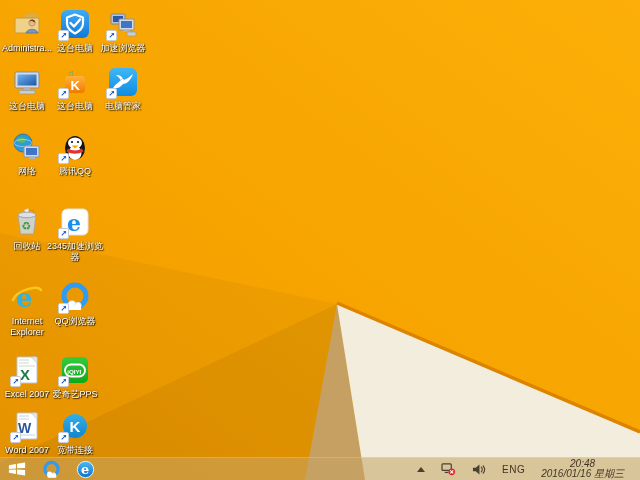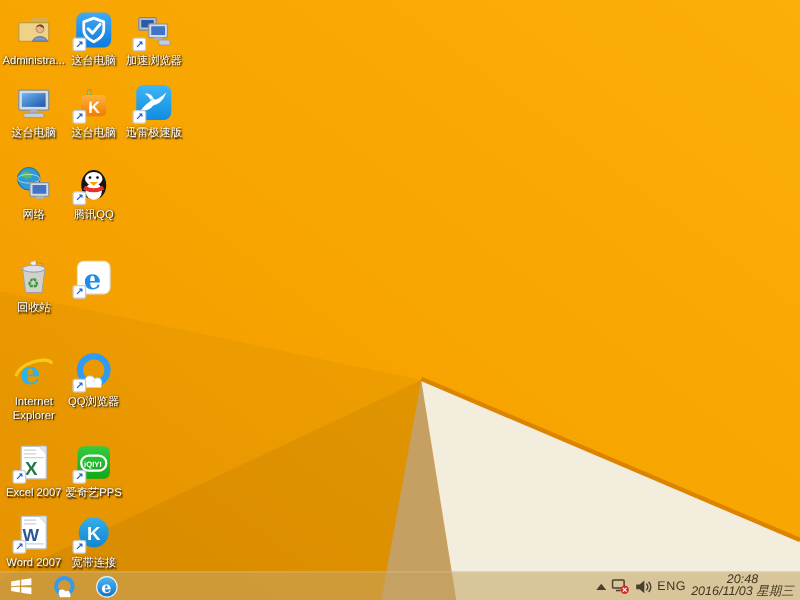--- a/index.html
+++ b/index.html
@@ -18,21 +18,21 @@
   .lbl{margin-top:3px;font-size:9px;line-height:11px;color:#fff;
        text-shadow:1px 1px 1px rgba(0,0,0,.85),0 0 2px rgba(0,0,0,.6);
        word-wrap:break-word;}
 
   
   #taskbar{position:absolute;left:0;bottom:0;width:640px;height:23px;z-index:5;
            background:rgba(196,164,100,.55);border-top:1px solid rgba(255,255,255,.18);
            box-sizing:border-box;display:flex;align-items:center;}
   .tb-left{display:flex;align-items:center;height:100%;}
   .tb-btn{width:34px;height:100%;display:flex;align-items:center;justify-content:center;}
-  .tray{margin-left:auto;display:flex;align-items:center;gap:4px;height:100%;padding-right:5px;}
+  .tray{margin-left:auto;display:flex;align-items:center;gap:16px;height:100%;padding-right:16px;}
   .tray-arrow{width:0;height:0;border-left:4px solid transparent;border-right:4px solid transparent;
               border-bottom:5px solid #4a4030;}
   .eng{font-size:10px;color:#3f3522;letter-spacing:.5px;}
   .clock{font-size:10px;line-height:10px;color:#3f3522;text-align:center;white-space:nowrap;font-style:italic;}
 </style>
 </head>
 <body>
 
 <div id="desktop">
 
@@ -143,21 +143,21 @@
           <stop offset="0" stop-color="#3FB6F8"></stop>
               <stop offset="1" stop-color="#0E8CE0"></stop>
             </linearGradient>
           </defs>
         <rect x="2" y="2" width="28" height="28" rx="6" fill="url(#gXl)"></rect>
         <path d="M6,22 C10,16 13,16.5 15.5,12 C16.5,15 19,14 26,8 C23.5,15 19,18 16,18 C13.5,21.5 10,23 6,22 Z" fill="#fff"></path>
         <path d="M15.5,12 C14,9.5 11.5,8.5 9,9 C11,10.5 12.5,12 13.5,14 Z" fill="#fff"></path>
       </svg>
       <span class="badge">↗</span>
     </div>
-    <div class="lbl">迅雷极速版</div>
+    <div class="lbl">电脑管家</div>
   </div>
 
   <div class="dicon" style="left:-5px;top:131px">
     <div class="art">
       <svg viewBox="0 0 32 32" width="32" height="32">
         <circle cx="12" cy="12" r="9" fill="#2E9AD8" stroke="#1A6EA8" stroke-width=".8"></circle>
         <path d="M6,8 q4,-3 7,-1 q3,1.5 1,4 q-4,2 -6,0 q-3,-1 -2,-3 z" fill="#58B868"></path>
         <path d="M14,16 q4,-2 5,1 q-1,3 -4,2 z" fill="#58B868"></path>
         <ellipse cx="12" cy="12" rx="9" ry="3.5" fill="none" stroke="rgba(255,255,255,.55)" stroke-width=".8"></ellipse>
         <rect x="13" y="15" width="15" height="11" rx="1" fill="#D4DAE2" stroke="#8A94A0"></rect>
@@ -199,20 +199,21 @@
   </div>
 
   <div class="dicon" style="left:43px;top:206px">
     <div class="art">
       <svg viewBox="0 0 32 32" width="32" height="32">
         <rect x="3" y="3" width="26" height="26" rx="5" fill="#fff" stroke="#DCE4EC"></rect>
         <text x="8" y="25" font-size="22" font-weight="bold" fill="#1E8DE8" font-family="'DejaVu Serif',serif">e</text>
       </svg>
       <span class="badge">↗</span>
     </div>
+    <div class="lbl">2345加速浏览器</div>
   </div>
 
   <div class="dicon" style="left:-5px;top:281px">
     <div class="art">
       <svg viewBox="0 0 32 32" width="32" height="32">
         <text x="5" y="26" font-size="26" font-weight="bold" fill="#2EB3E8" font-family="'DejaVu Serif',serif">e</text>
         <path d="M2,19 C6,9 26,4 30,9" fill="none" stroke="#F8C818" stroke-width="2.6" stroke-linecap="round"></path>
       </svg>
     </div>
     <div class="lbl">Internet Explorer</div>
@@ -332,18 +333,18 @@
         <circle cx="11.5" cy="9.5" r="3.6" fill="#D92B2B"></circle>
         <path d="M9.9,7.9 l3.2,3.2 M13.1,7.9 l-3.2,3.2" stroke="#fff" stroke-width="1.1"></path>
       </svg>
       <svg width="14" height="13" viewBox="0 0 15 14">
         <polygon points="1,5 4,5 8,1.5 8,12.5 4,9 1,9" fill="#4a4030"></polygon>
         <path d="M10,4.5 a4,4 0 0 1 0,5 M12,3 a6.5,6.5 0 0 1 0,8" fill="none" stroke="#4a4030" stroke-width="1.2" stroke-linecap="round"></path>
       </svg>
       <div class="eng">ENG</div>
       <div class="clock">
         <div>20:48</div>
-        <div>2016/11/03 星期三</div>
+        <div>2016/01/16 星期三</div>
       </div>
     </div>
   </div>
 
 </div>
 
 </body></html>

